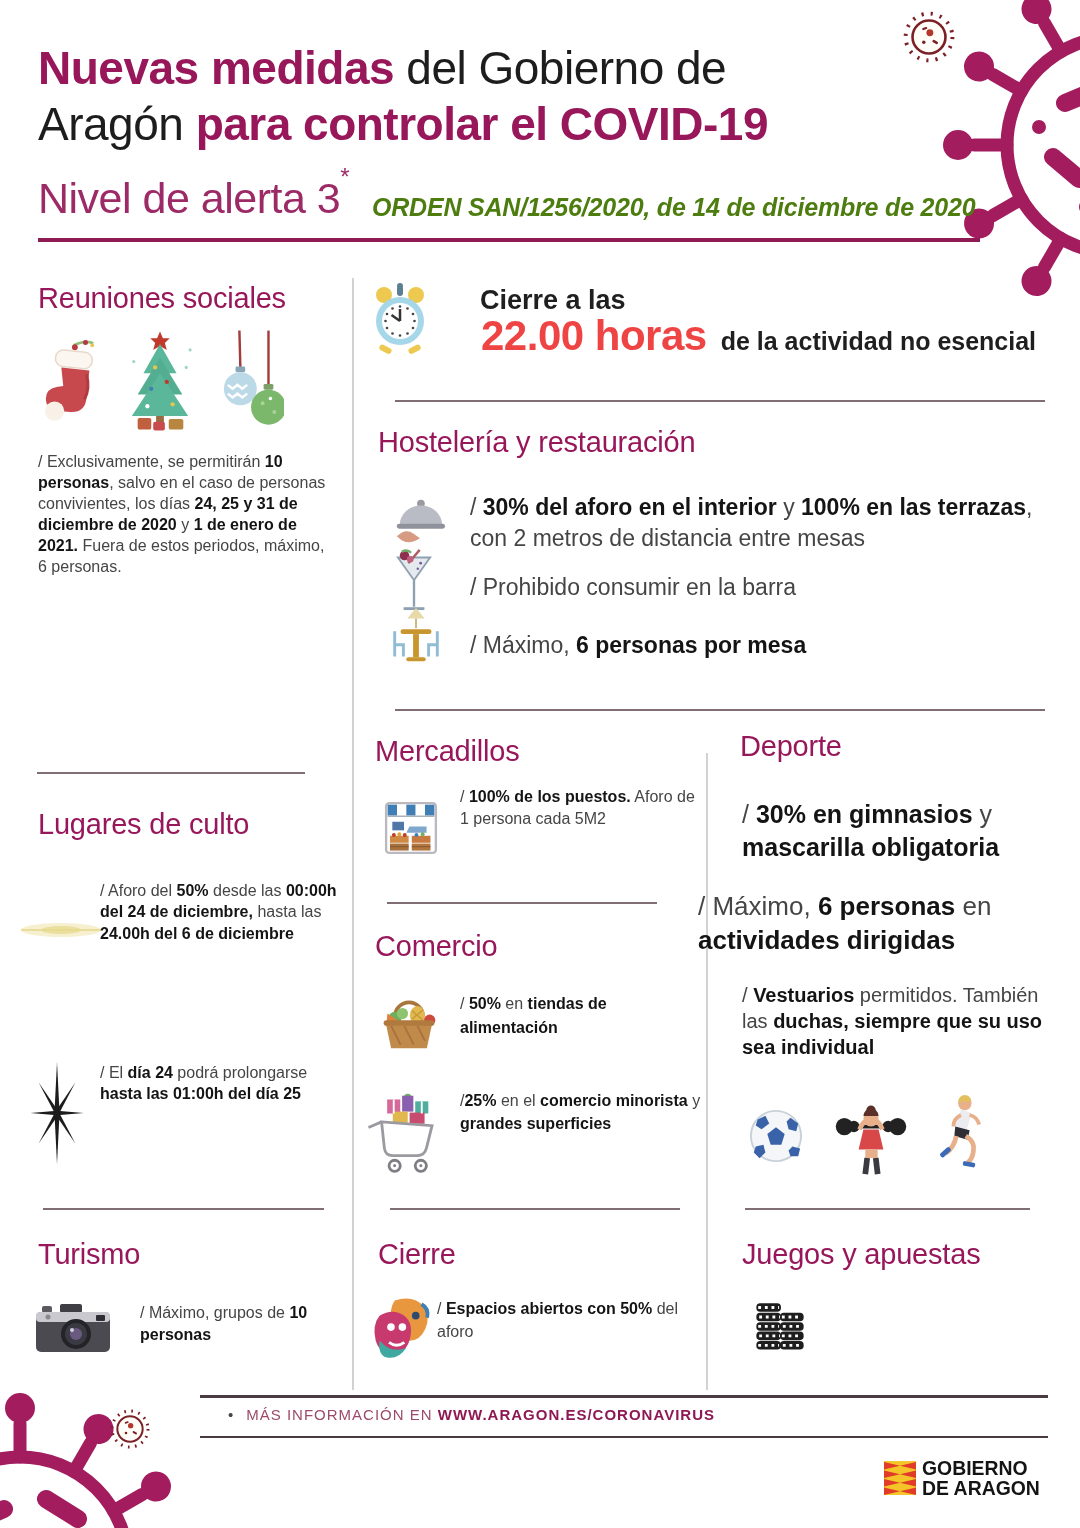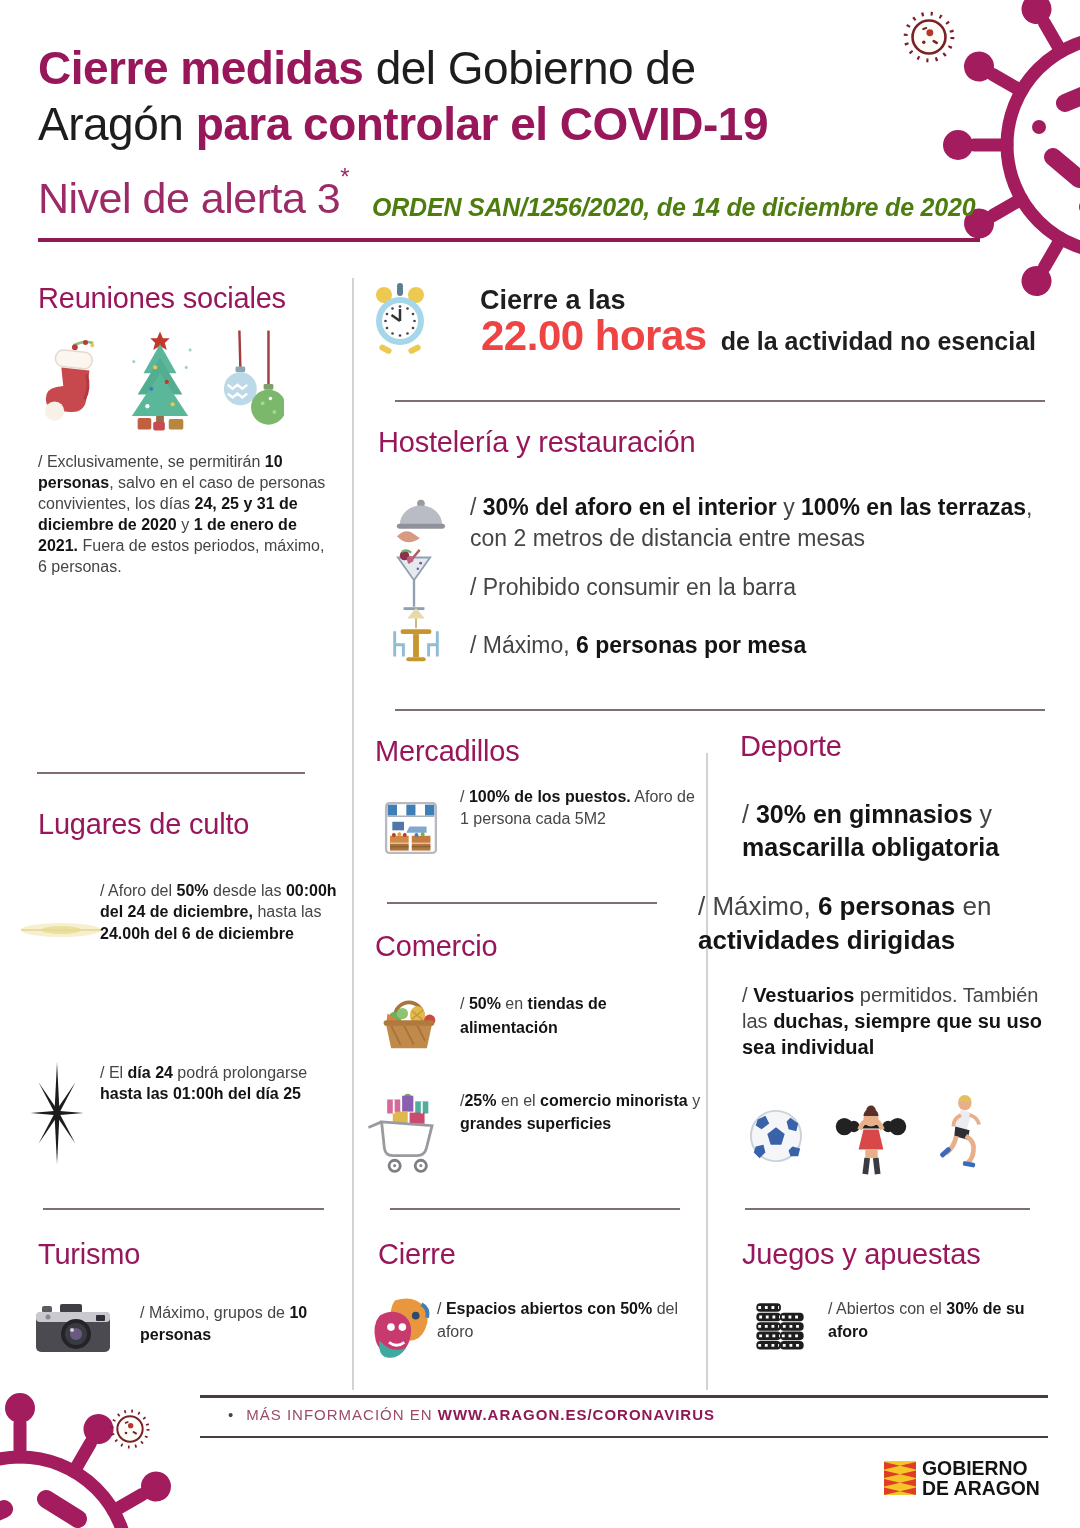--- a/index.html
+++ b/index.html
@@ -88,21 +88,21 @@
       <use href="#smallvirus"></use>
     </svg>
   <svg class="abs" style="left:-165px;top:1375px" width="370" height="380" viewBox="-185 -190 370 380">
       <use href="#bigvirus"></use>
     </svg>
   <svg class="abs" style="left:110px;top:1408px" width="40" height="42" viewBox="0 0 60 60">
       <use href="#smallvirus"></use>
     </svg>
 
   <div class="abs title" style="left:38px;top:40px;width:880px">
-    <div><span class="b">Cierre medidas</span><span> del Gobierno de</span></div>
+    <div><span class="b">Nuevas medidas</span><span> del Gobierno de</span></div>
     <div><span>Aragón </span><span class="b">para controlar el COVID-19</span></div>
   </div>
   <div class="abs alert" style="left:38px;top:163px"><span>Nivel de alerta 3</span><sup>*</sup></div>
   <div class="abs order" style="left:372px;top:193px">ORDEN SAN/1256/2020, de 14 de diciembre de 2020</div>
   <div class="abs hr-thick" style="left:38px;top:238px;width:942px"></div>
 
   <div class="abs v-div" style="left:352px;top:278px;height:1112px"></div>
   <div class="abs v-div" style="left:706px;top:753px;height:637px"></div>
 
   <div class="abs sec-title" style="left:38px;top:282px">Reuniones sociales</div>
@@ -381,21 +381,20 @@
       <rect x="29" y="24" width="25" height="9" rx="4" fill="#1e1e1e"></rect>
         <line x1="31" y1="28.5" x2="52" y2="28.5" stroke="#fff" stroke-width="3" stroke-dasharray="3 4"></line>
       <rect x="29" y="34" width="25" height="9" rx="4" fill="#1e1e1e"></rect>
         <line x1="32" y1="38.5" x2="53" y2="38.5" stroke="#fff" stroke-width="3" stroke-dasharray="3 4"></line>
       <rect x="29" y="44" width="25" height="9" rx="4" fill="#1e1e1e"></rect>
         <line x1="31" y1="48.5" x2="52" y2="48.5" stroke="#fff" stroke-width="3" stroke-dasharray="3 4"></line>
       <rect x="29" y="54" width="25" height="9" rx="4" fill="#1e1e1e"></rect>
         <line x1="32" y1="58.5" x2="53" y2="58.5" stroke="#fff" stroke-width="3" stroke-dasharray="3 4"></line>
     </g>
   </svg>
-  <div class="abs rt" style="left:828px;top:1298px;width:235px;line-height:1.42"><span>/ Abiertos con el </span><span class="b">30% de su aforo</span></div>
 
   <div class="abs foot-line" style="left:200px;top:1395px;width:848px"></div>
   <div class="abs foot-text" style="left:228px;top:1406px">
     <span class="dot">•</span><span>MÁS INFORMACIÓN EN </span><span class="url">WWW.ARAGON.ES/CORONAVIRUS</span>
   </div>
   <div class="abs foot-line" style="left:200px;top:1436px;width:848px;height:2px"></div>
 
   <div class="abs logo" style="left:884px;top:1458px">
     <svg width="32" height="36" viewBox="0 0 34 36">
       <rect width="34" height="36" fill="#f4c428"></rect>

